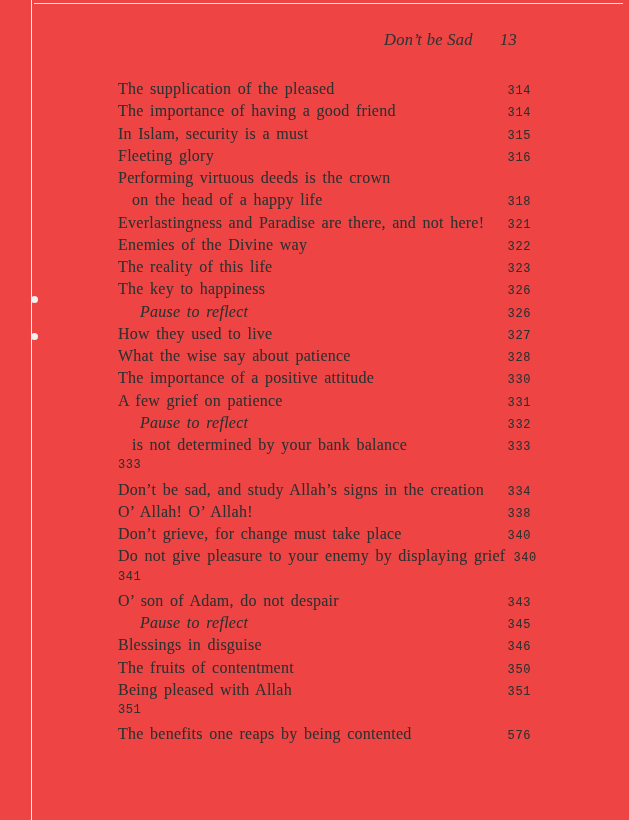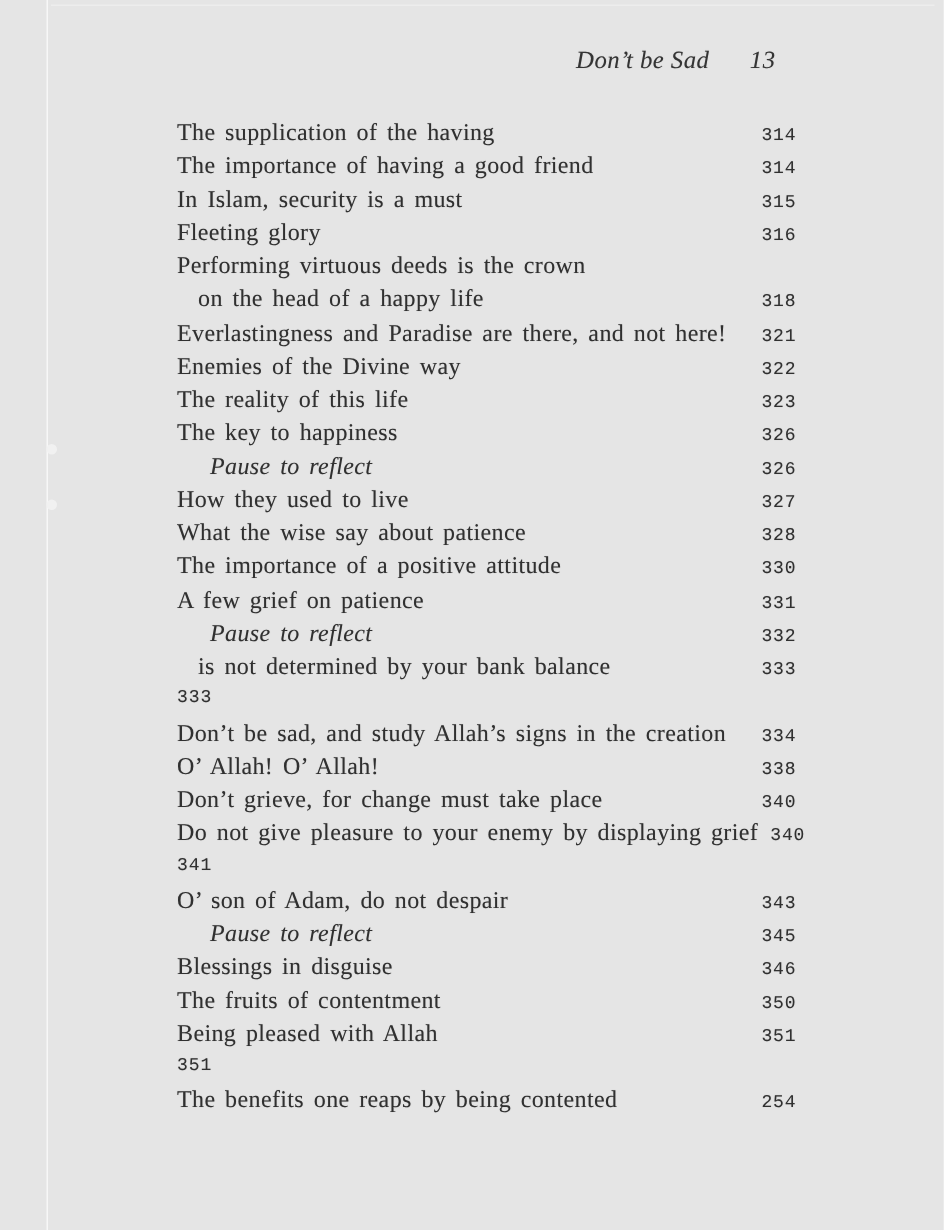--- a/index.html
+++ b/index.html
@@ -10,21 +10,21 @@
     width: 629px;
     height: 820px;
     position: relative;
     background: #ffffff;
     font-family: "Liberation Serif", serif;
     overflow: hidden;
   }
   .page {
     position: absolute;
     inset: 0;
-    background: #e5e5e5;
+    background: #ef4444;
     text-align: center;
   }
   
   .scan-topline {
     position: absolute;
     top: 3px;
     left: 34px;
     right: 6px;
     height: 1px;
     background: #ededed;
@@ -106,21 +106,21 @@
   <div class="scan-smudge-1"></div>
   <div class="scan-smudge-2"></div>
 
   <div class="running-header">
     <span>Don’t be Sad</span>
     <span>13</span>
   </div>
 
   <div class="toc" id="toc-list">
       <div class="toc-row">
-        <span class="toc-title">The supplication of the having</span>
+        <span class="toc-title">The supplication of the pleased</span>
         <span class="toc-page">314</span>
       </div>
       <div class="toc-row">
         <span class="toc-title">The importance of having a good friend</span>
         <span class="toc-page">314</span>
       </div>
       <div class="toc-row">
         <span class="toc-title">In Islam, security is a must</span>
         <span class="toc-page">315</span>
       </div>
@@ -220,16 +220,16 @@
       </div>
       <div class="toc-row">
         <span class="toc-title">Being pleased with Allah</span>
         <span class="toc-page">351</span>
       </div>
       <div class="toc-row">
         <span class="toc-page">351</span>
       </div>
       <div class="toc-row">
         <span class="toc-title">The benefits one reaps by being contented</span>
-        <span class="toc-page">254</span>
+        <span class="toc-page">576</span>
       </div>
     </div>
 </div>
 
 </body></html>

